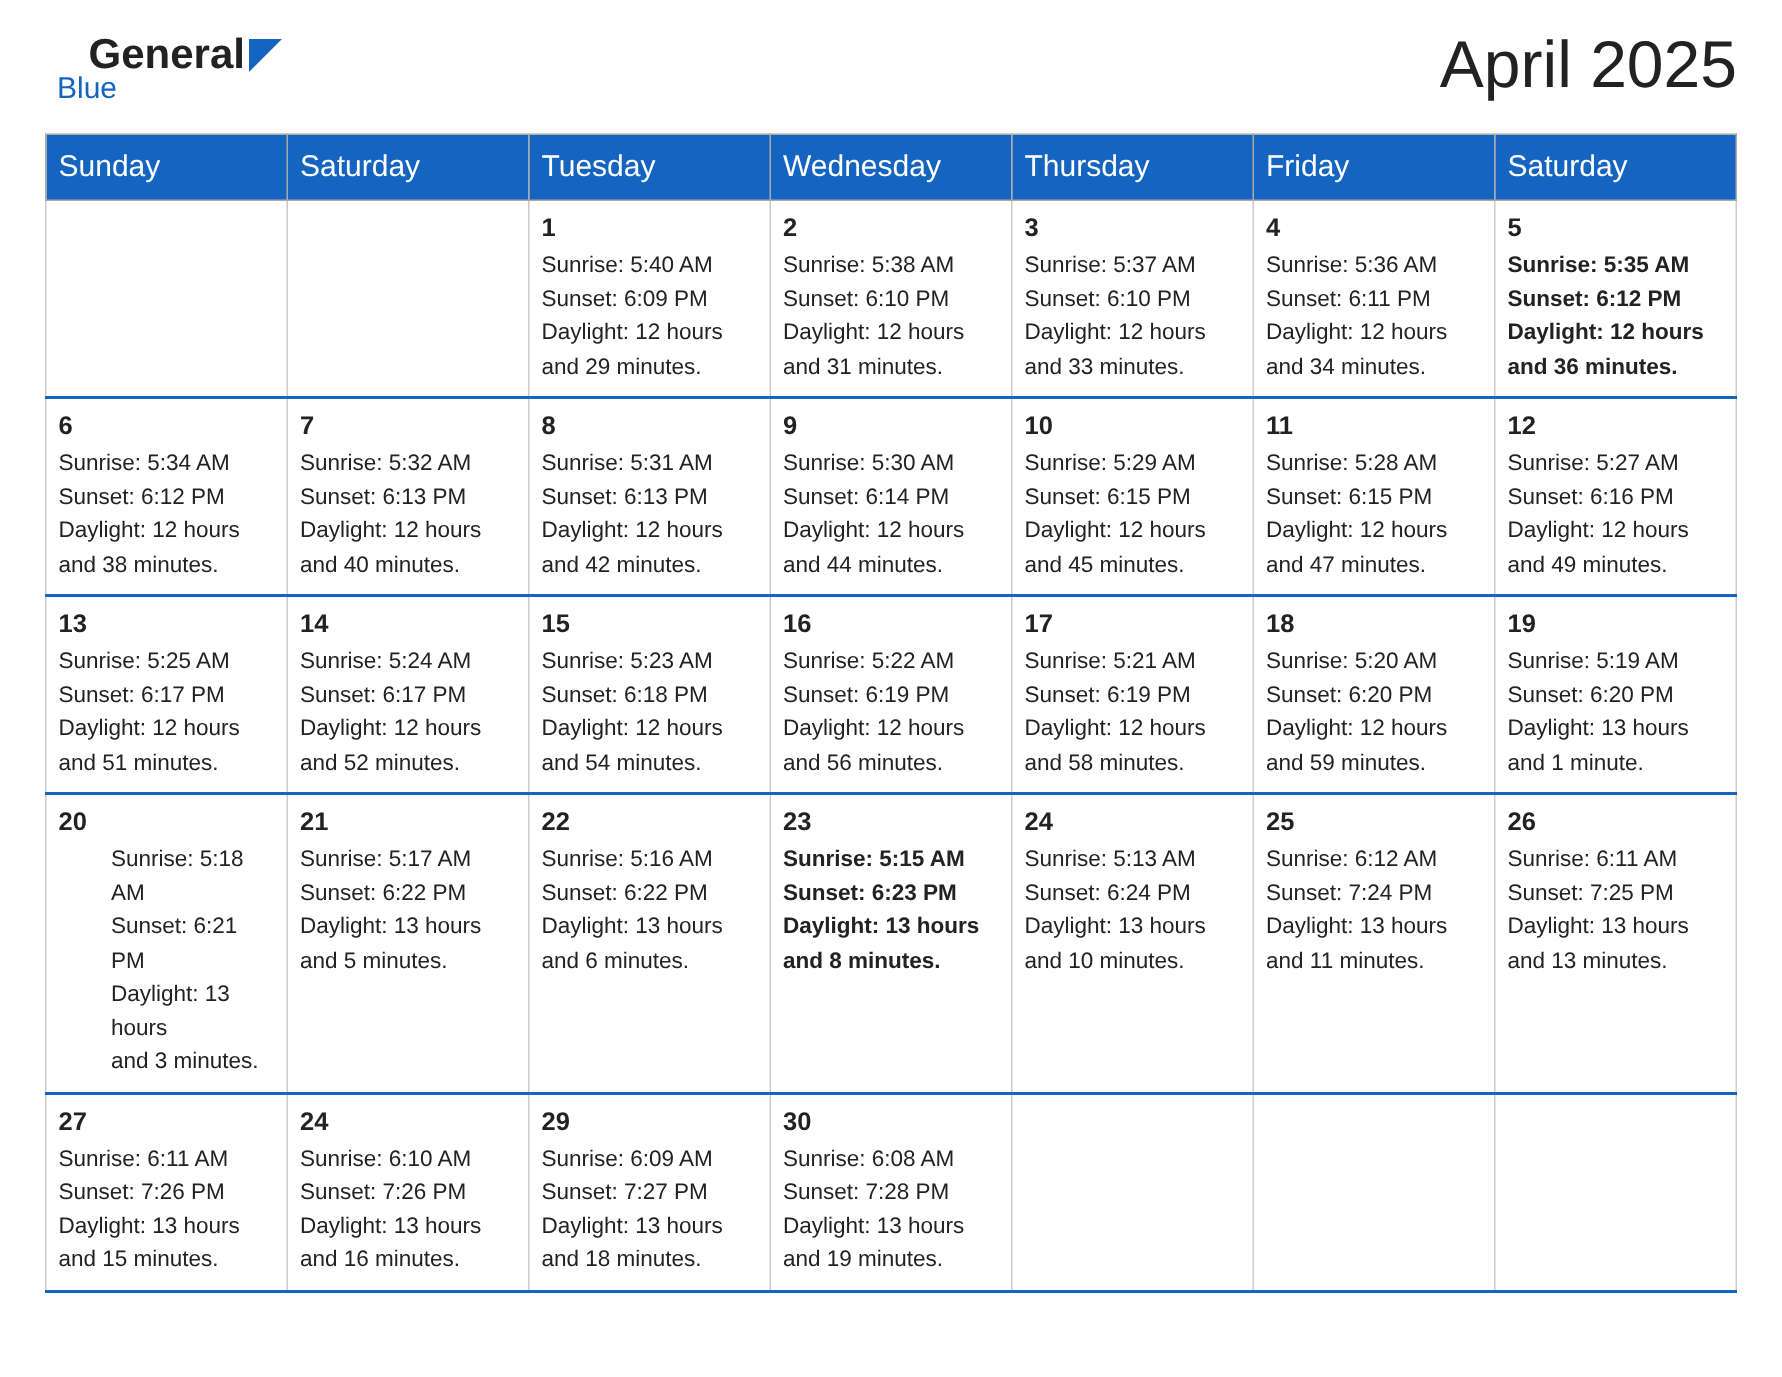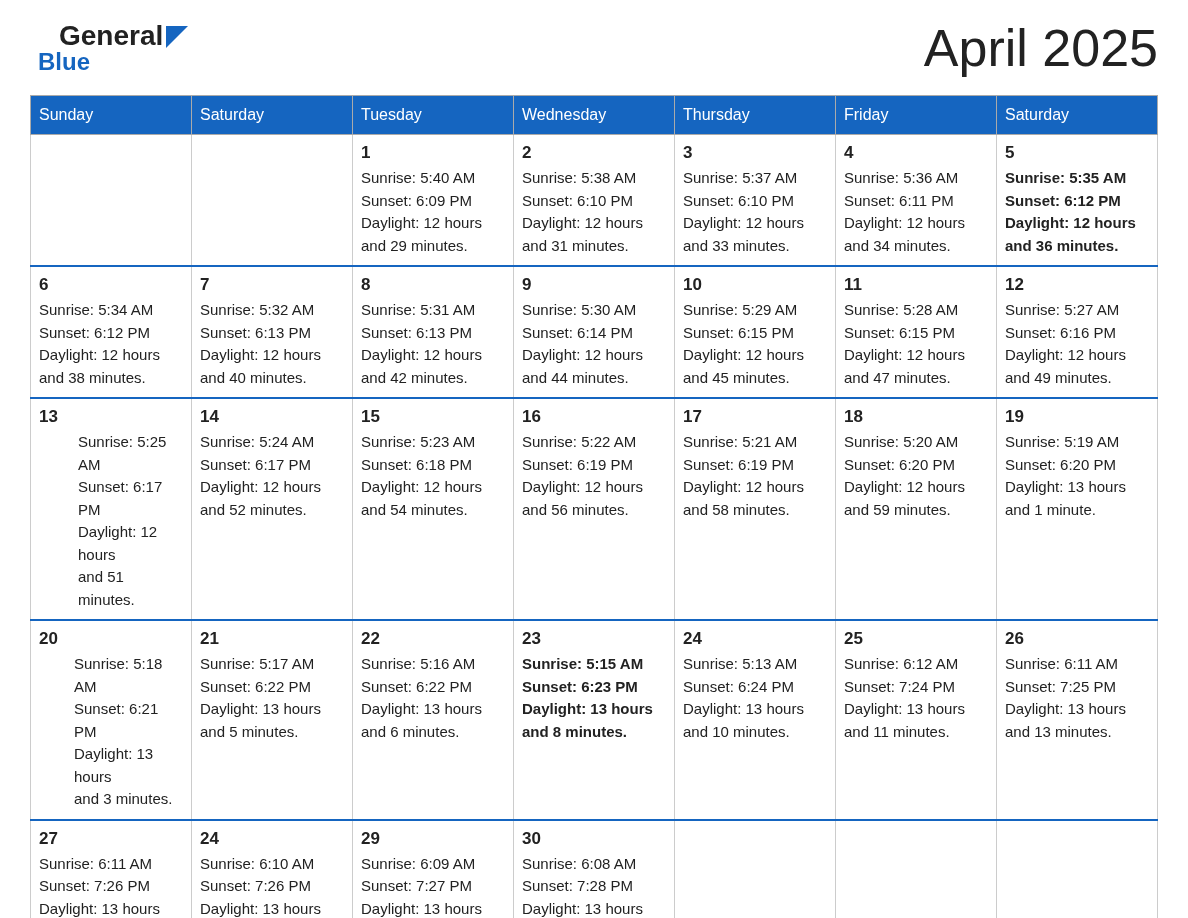--- a/index.html
+++ b/index.html
@@ -16,22 +16,22 @@
       justify-content: space-between;
       align-items: flex-start;
       margin-bottom: 18px;
     }
     .logo-text-general {
       font-size: 28px;
       font-weight: bold;
       color: #222;
     }
     .logo-text-blue {
-      font-size: 24px;
-      font-weight: bold;
+      font-size: 20px;
+      font-weight: normal;
       color: #1565C0;
     }
     .logo-wrapper {
       display: flex;
       flex-direction: column;
       align-items: flex-start;
     }
     .logo-row1 {
       display: flex;
       align-items: center;
@@ -39,41 +39,41 @@
     }
     .logo-row2 {
       display: flex;
       align-items: center;
       margin-top: -4px;
     }
     .title-block {
       text-align: right;
     }
     .title-block h1 {
-      font-size: 52px;
+      font-size: 44px;
       font-weight: normal;
       color: #222;
       line-height: 1.1;
     }
     .title-block h2 {
       font-size: 22px;
       font-weight: normal;
       color: #222;
       margin-top: 4px;
     }
     .calendar {
       width: 100%;
       border-collapse: collapse;
       border: 1px solid #aaa;
     }
     .calendar thead tr th {
       background-color: #1565C0;
       color: #fff;
       padding: 10px 8px;
-      font-size: 16px;
+      font-size: 20px;
       font-weight: normal;
       text-align: left;
       border: 1px solid #aaa;
     }
     .calendar tbody tr td {
       vertical-align: top;
       padding: 8px 8px;
       border: 1px solid #ccc;
       width: 14.28%;
       min-height: 100px;
@@ -217,21 +217,21 @@
           <span class="day-number">12</span>
           <div class="day-detail" style="white-space: pre-line;">Sunrise: 5:27 AM
 Sunset: 6:16 PM
 Daylight: 12 hours
 and 49 minutes.</div>
         </td>
       </tr>
       <tr>
         <td>
           <span class="day-number">13</span>
-          <div class="day-detail" style="white-space: pre-line; margin-left: 39px;">Sunrise: 5:25 AM
+          <div class="day-detail" style="white-space: pre-line;">Sunrise: 5:25 AM
 Sunset: 6:17 PM
 Daylight: 12 hours
 and 51 minutes.</div>
         </td>
         <td>
           <span class="day-number">14</span>
           <div class="day-detail" style="white-space: pre-line;">Sunrise: 5:24 AM
 Sunset: 6:17 PM
 Daylight: 12 hours
 and 52 minutes.</div>

